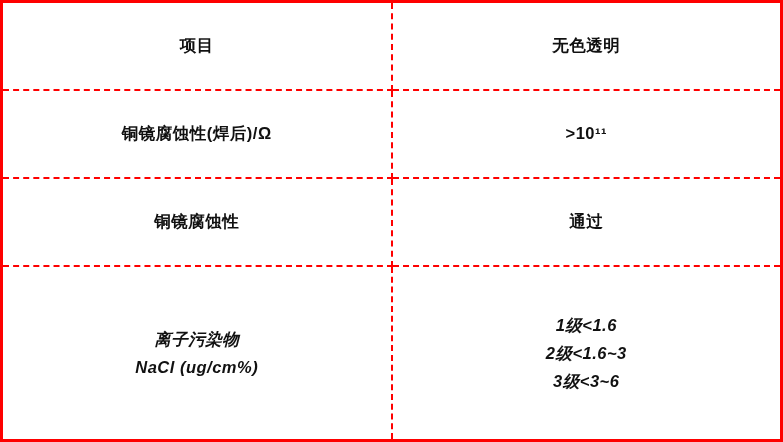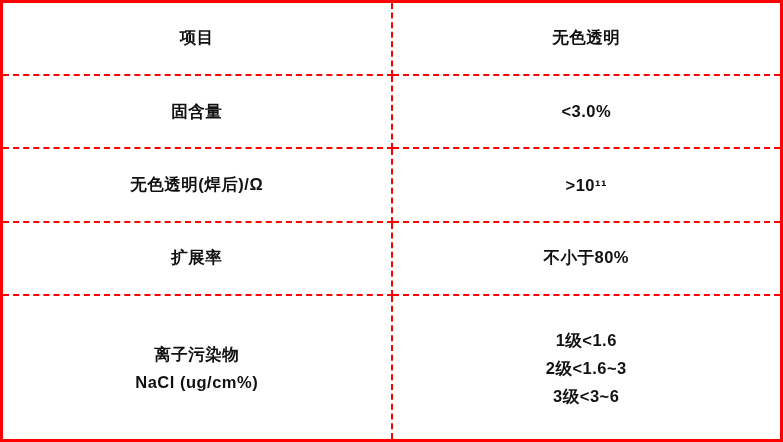--- a/index.html
+++ b/index.html
@@ -30,52 +30,49 @@
     text-align: center;
     vertical-align: middle;
     padding: 2px 10px;
     letter-spacing: 0.5px;
   }
   table.spec tr {
     height: 49px;
   }
   table.spec tr.tall {
     height: 97px;
+    font-style: italic;
   }
   .line {
     line-height: 28px;
   }
 </style>
 </head>
 <body>
 
 <table class="spec">
   <tbody>
       <tr>
     <th>项目</th>
     <th>无色透明</th>
   </tr>
 
 
+
+
   <tr>
-    <td>固含量</td>
-    <td>&lt;3.0%</td>
+    <td>铜镜腐蚀性(焊后)/Ω</td>
+    <td>&gt;10¹¹</td>
   </tr>
 
 
   <tr>
-    <td>无色透明(焊后)/Ω</td>
-    <td>&gt;10¹¹</td>
+    <td>铜镜腐蚀性</td>
+    <td>通过</td>
   </tr>
-
-  <tr>
-    <td>扩展率</td>
-    <td>不小于80%</td>
-  </tr>
-
 
   <tr class="tall">
     <td>
       <div class="line">离子污染物</div>
       <div class="line">NaCl (ug/cm%)</div>
     </td>
     <td>
       <div class="line">1级&lt;1.6</div>
       <div class="line">2级&lt;1.6~3</div>
       <div class="line">3级&lt;3~6</div>

